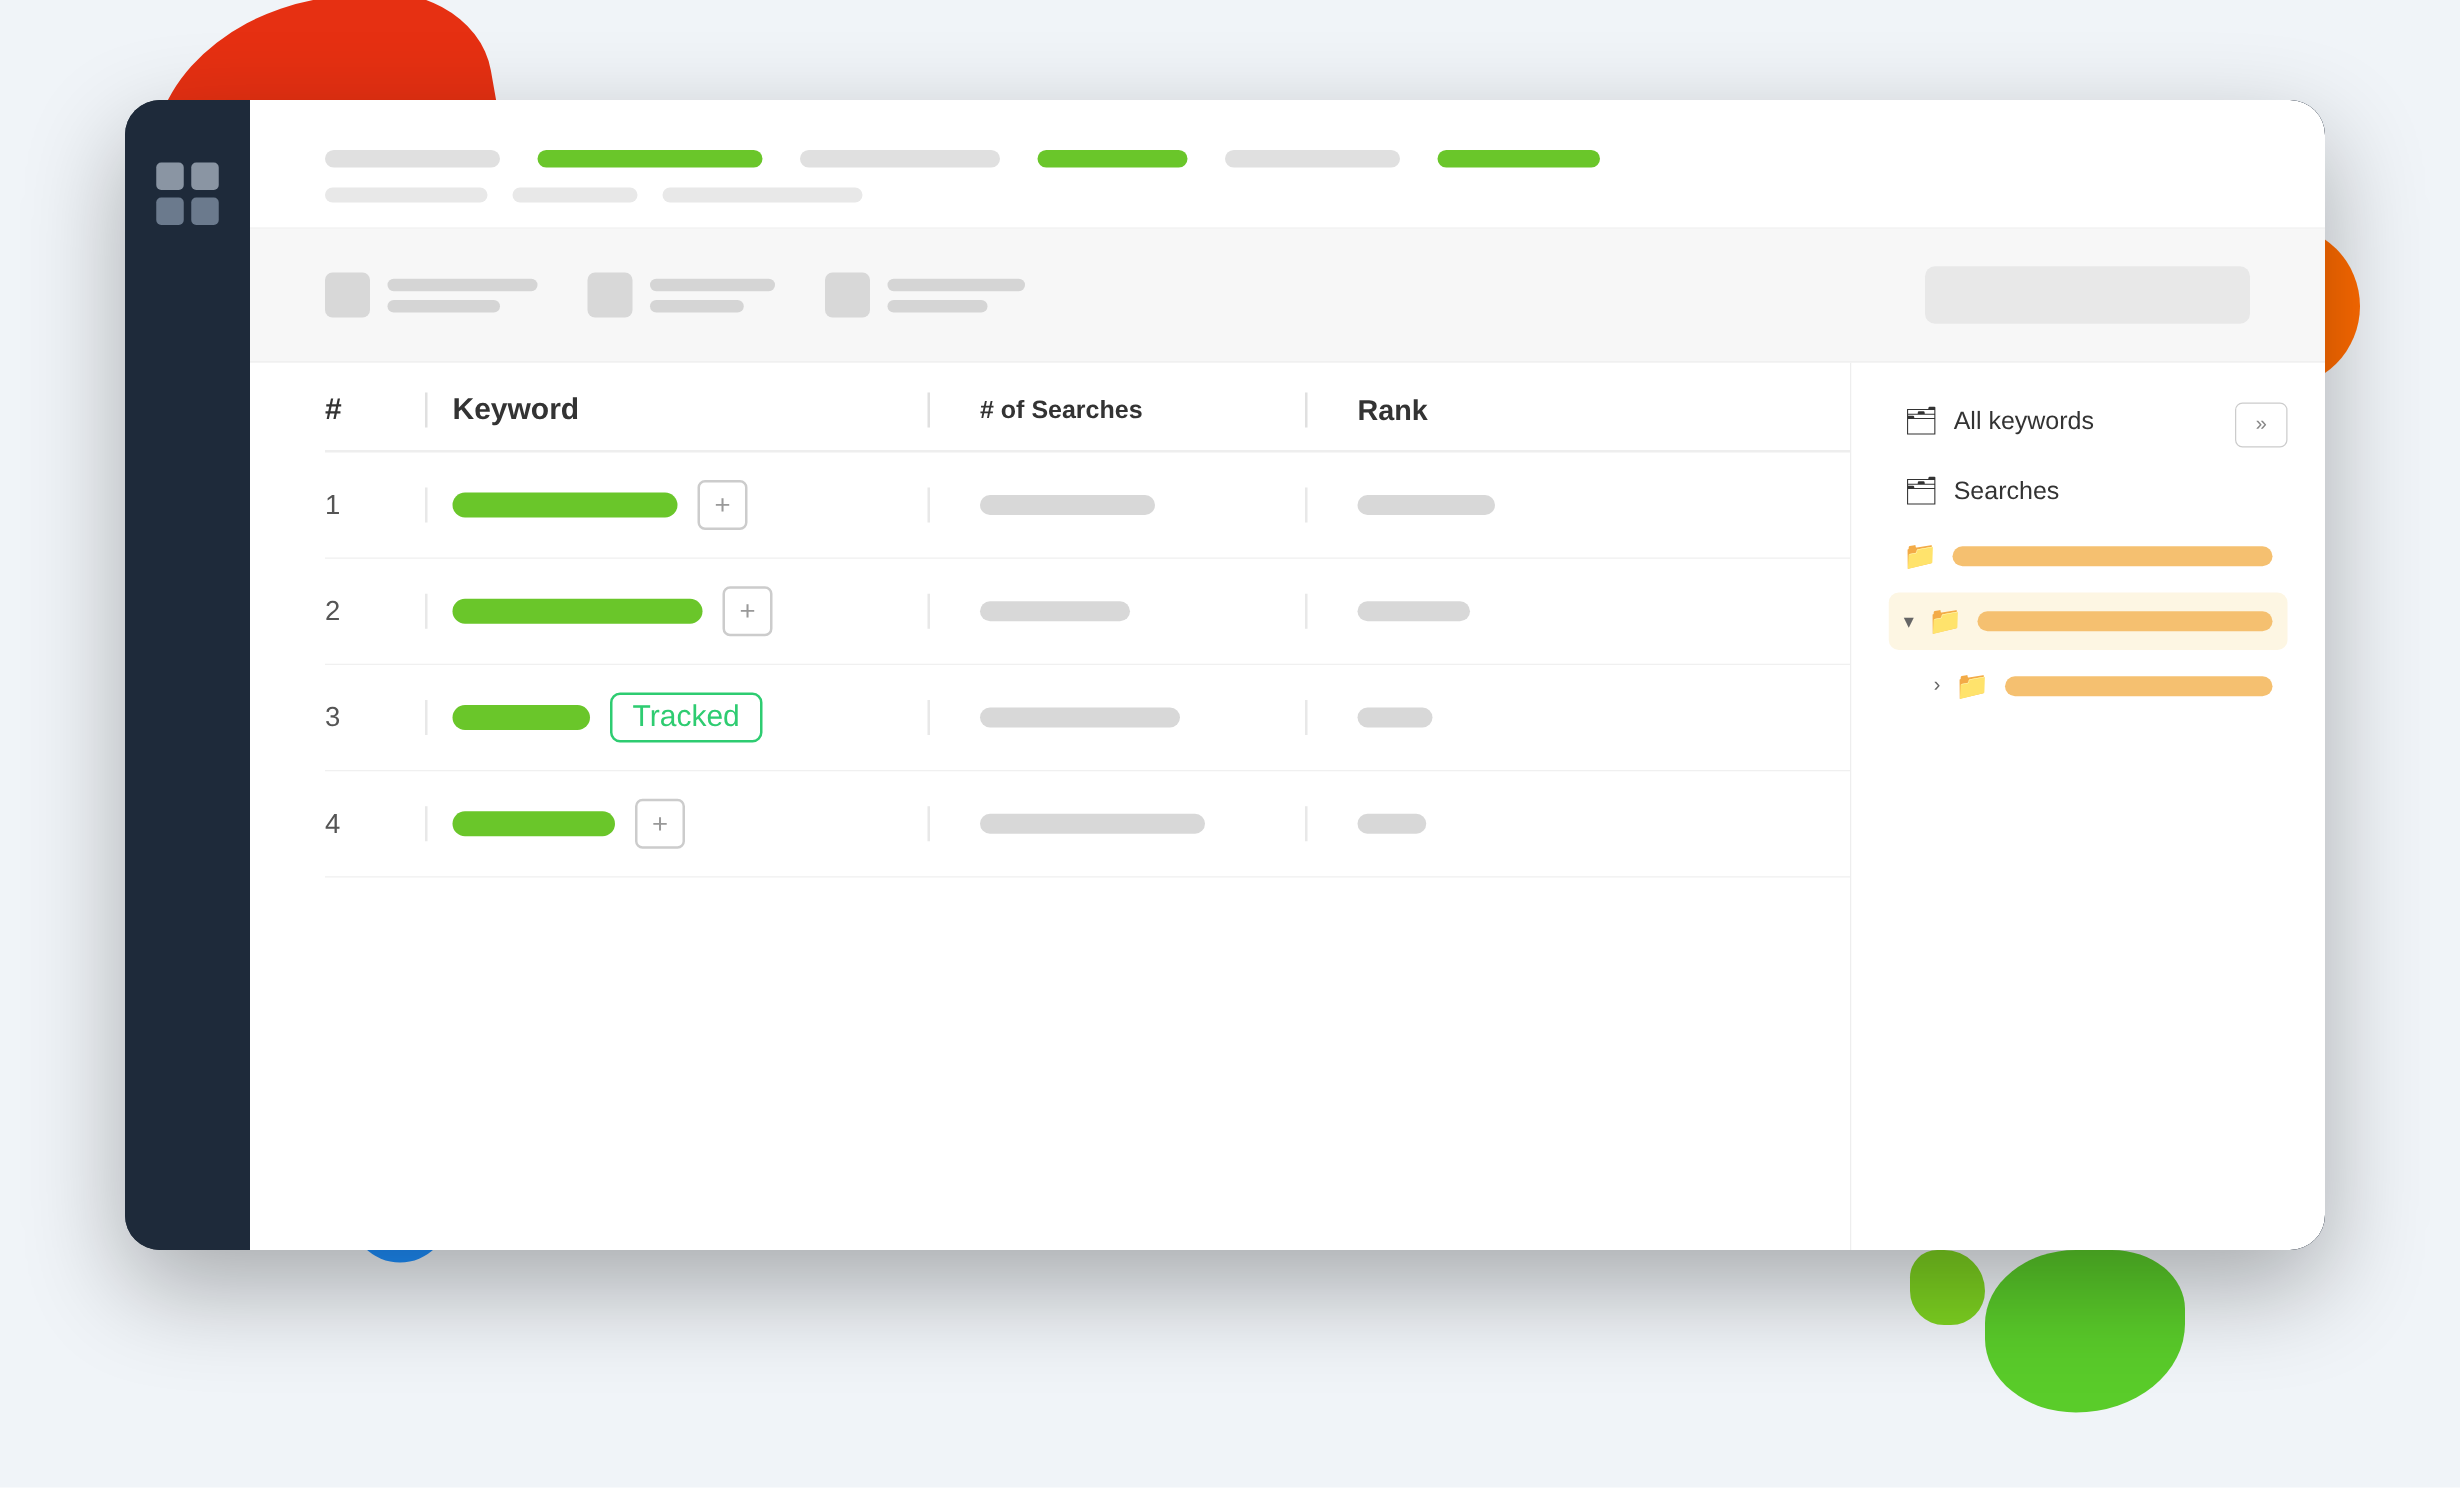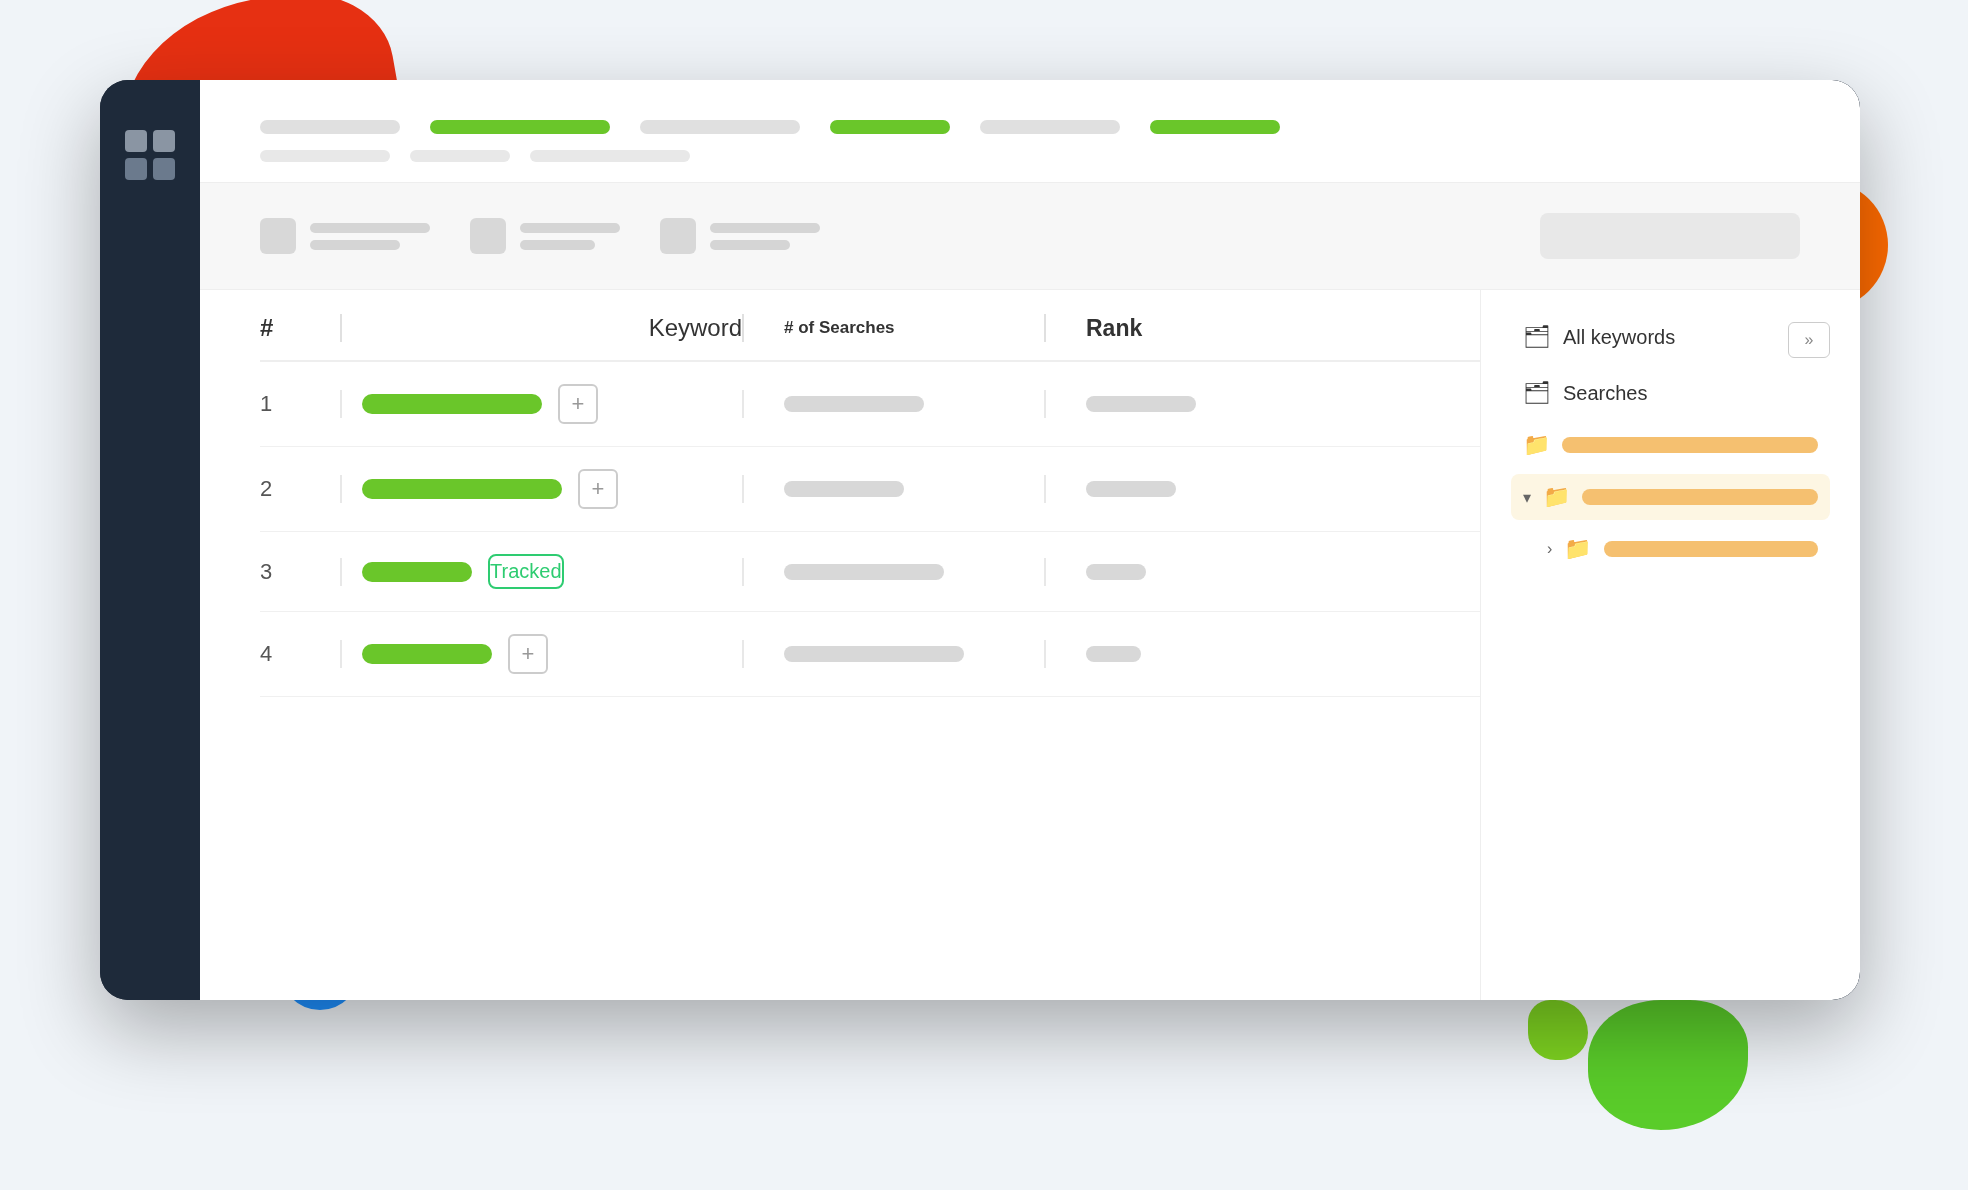--- a/index.html
+++ b/index.html
@@ -208,28 +208,27 @@
     .col-divider {
       width: 2px;
       height: 28px;
       background: #e0e0e0;
       margin-right: 20px;
     }
 
     .col-keyword {
       width: 380px;
       font-size: 24px;
-      font-weight: 400;
+      font-weight: 700;
       color: #333;
-      text-align: right;
     }
 
     .col-searches {
       width: 280px;
-      font-size: 17px;
+      font-size: 20px;
       font-weight: 600;
       color: #333;
       padding-left: 20px;
     }
 
     .col-rank {
       width: 220px;
       font-size: 23px;
       font-weight: 600;
       color: #333;
@@ -279,23 +278,23 @@
       justify-content: center;
       color: #999;
       font-size: 22px;
       cursor: pointer;
       flex-shrink: 0;
     }
 
     .tracked-badge {
       border: 2px solid #2ecc71;
       border-radius: 8px;
-      padding: 4px 0;
+      padding: 4px 16px;
       color: #2ecc71;
-      font-size: 20px;
+      font-size: 24px;
       font-weight: 500;
       white-space: nowrap;
     }
 
     .row-searches-cell {
       width: 280px;
       padding-left: 20px;
     }
 
     .searches-bar {

